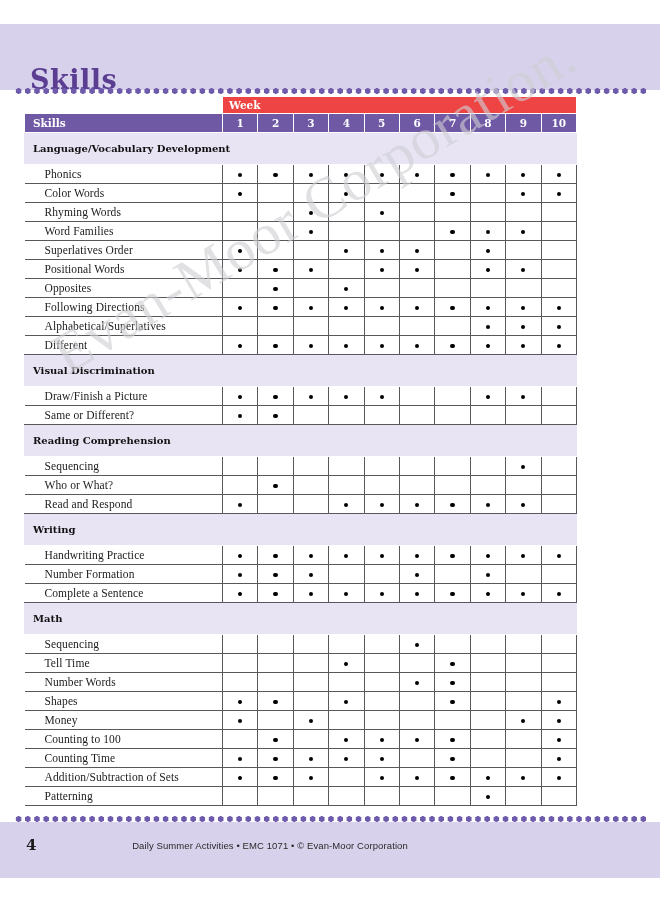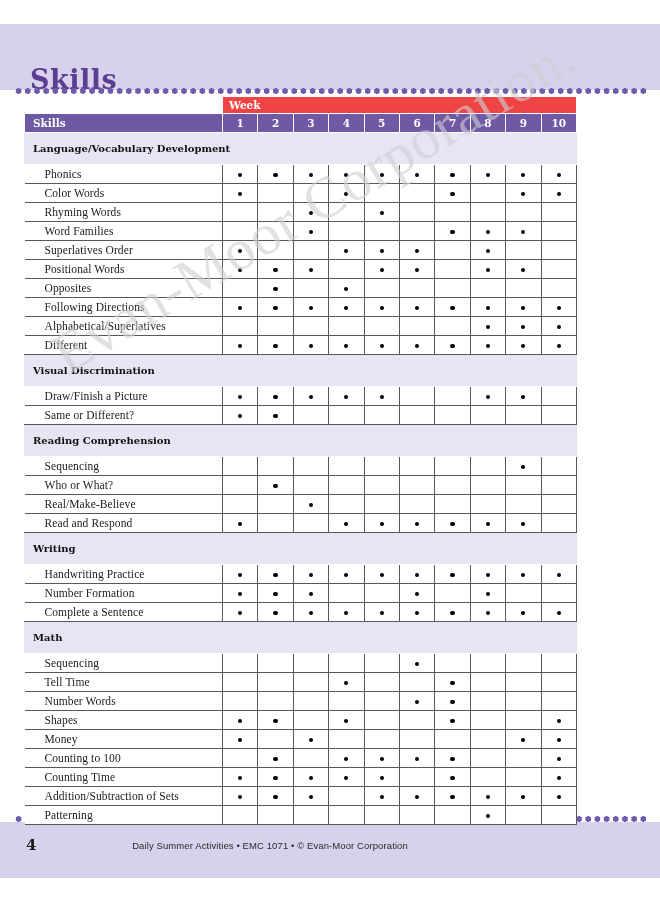--- a/index.html
+++ b/index.html
@@ -409,33 +409,20 @@
             <td></td>
             <td></td>
             <td></td>
             <td></td>
             <td></td>
             <td></td>
             <td></td>
             <td></td>
           </tr>
           <tr class="skillrow">
-            <td class="name">Real/Make-Believe</td>
-            <td></td>
-            <td></td>
-            <td><span class="dot"></span></td>
-            <td></td>
-            <td></td>
-            <td></td>
-            <td></td>
-            <td></td>
-            <td></td>
-            <td></td>
-          </tr>
-          <tr class="skillrow">
             <td class="name">Read and Respond</td>
             <td><span class="dot"></span></td>
             <td></td>
             <td></td>
             <td><span class="dot"></span></td>
             <td><span class="dot"></span></td>
             <td><span class="dot"></span></td>
             <td><span class="dot"></span></td>
             <td><span class="dot"></span></td>
             <td><span class="dot"></span></td>

